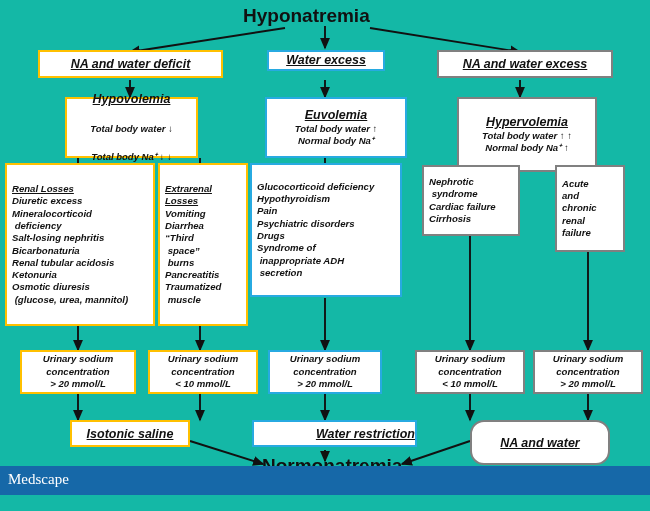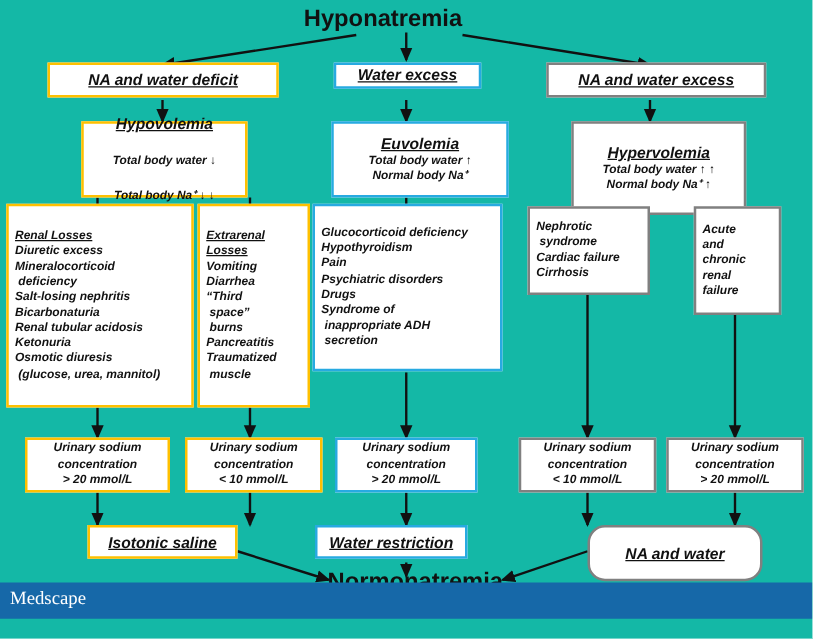--- a/index.html
+++ b/index.html
@@ -242,21 +242,21 @@
   </div>
 
   <div class="node b-gray urine" style="left:533px; top:350px; width:110px; height:44px;">
     <div class="li">Urinary sodium</div>
     <div class="li">concentration</div>
     <div class="li">&gt; 20 mmol/L</div>
   </div>
 
   <div class="node b-yellow treat" style="left:70px; top:420px; width:120px; height:27px;">Isotonic saline</div>
 
-  <div class="node b-blue treat" style="left:252px; top:420px; width:122px; height:27px;">Water restriction</div>
+  <div class="node b-blue treat" style="left:252px; top:420px; width:165px; height:27px;text-align:right;">Water restriction</div>
 
   <div class="node b-gray" style="left:470px; top:420px; width:140px; height:45px;border-radius:14px;">
     <div class="treat">NA and water</div>
   </div>
 
   <div class="title-node big-title" style="left:262px; top:455px;">Normonatremia</div>
 
   <div id="footer">
     <div class="brand">Medscape</div>
   </div>

